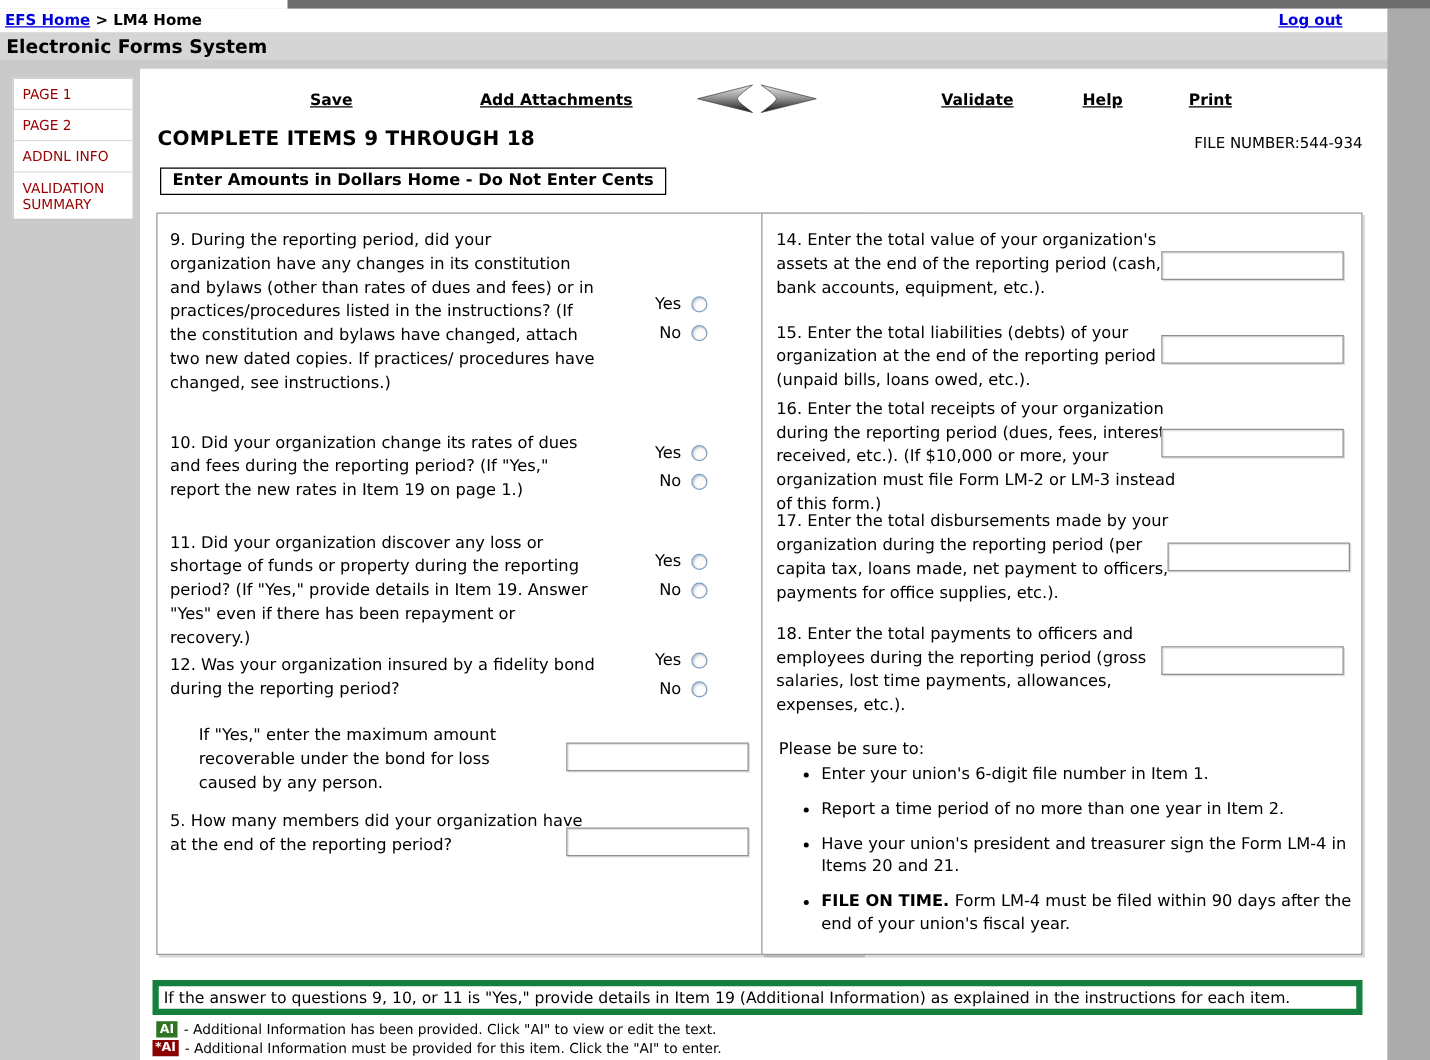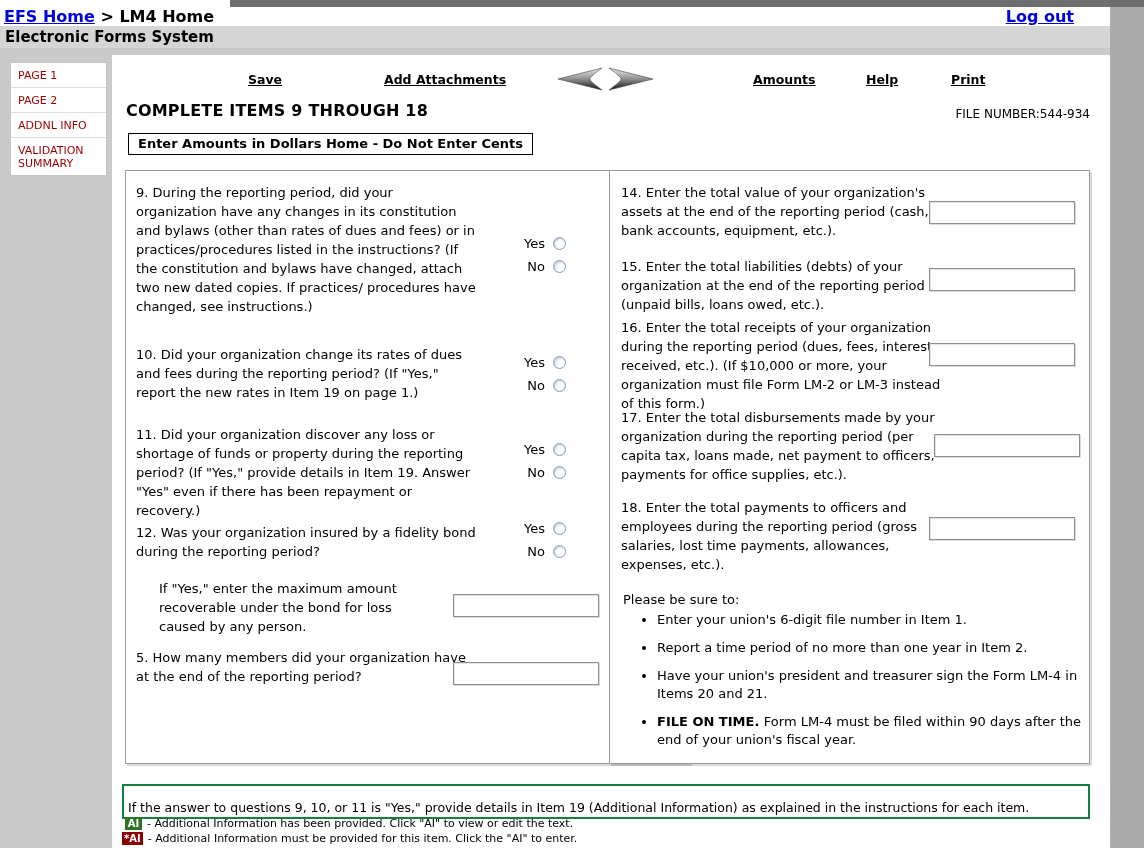--- a/index.html
+++ b/index.html
@@ -8,21 +8,21 @@
     position:relative;
     font-family:"DejaVu Sans","Liberation Sans",sans-serif;
     background:#cacaca;
     overflow:hidden;
     color:#000;
   }
   .abs { position:absolute; }
   
   .top-strip { left:0; top:0; width:1144px; height:7px; background:#fff; }
   .top-strip-dark { left:230px; top:0; width:914px; height:7px; background:#6e6e6e; }
-  .crumb-bar { left:0; top:7px; width:1110px; height:19px; background:#fff; font-size:16px; font-weight:bold; line-height:19px; }
+  .crumb-bar { left:0; top:7px; width:1110px; height:19px; background:#fff; font-size:12px; font-weight:bold; line-height:19px; }
   .crumb { position:absolute; left:4px; top:0; white-space:pre; }
   .crumb a, .logout { color:#0000dd; text-decoration:underline; cursor:pointer; }
   .logout { position:absolute; right:36px; top:0; font-weight:bold; }
   .efs-bar { left:0; top:26px; width:1144px; height:22px; background:#d5d5d5; font-size:15px; font-weight:bold; line-height:22px; padding-left:5px; }
   .right-col { left:1110px; top:7px; width:34px; height:841px; background:#ababab; }
   .left-strip { left:0; top:48px; width:112px; height:800px; background:#cacaca; }
   .main-panel { left:112px; top:55px; width:998px; height:793px; background:#fff; }
 
   
   .sidebar { left:10px; top:62px; width:97px; background:#fff; border:1px solid #c4c4c4; z-index:5; }
@@ -45,21 +45,21 @@
   .yn { position:absolute; width:62px; }
   .yn-row { display:flex; justify-content:flex-end; align-items:center; gap:8px; height:23px; font-size:13px; }
   .radio { width:13px; height:13px; border:1px solid #7f9db9; border-radius:50%; background:#fdfdfd; box-shadow:inset 1px 1px 2px rgba(60,90,130,.35); cursor:pointer; flex:0 0 auto; }
 
   .txt { position:absolute; width:146px; height:23px; border:1px solid #8f8f8f; background:#fff; box-shadow:inset 1px 1px 1px rgba(0,0,0,.12), 1px 1px 0 #dcdcdc; font-size:13px; padding:0 4px; font-family:"DejaVu Sans",sans-serif; }
 
   .checklist-intro { position:absolute; font-size:13px; }
   .checklist { position:absolute; list-style:disc; padding-left:34px; font-size:13px; line-height:18px; }
   .checklist li { margin-bottom:10px; }
 
-  .note-box { border:2px solid #15803d; font-size:12.5px; padding:14px 4px 2px 4px; white-space:nowrap; overflow:hidden; }
+  .note-box { border:5px solid #15803d; font-size:12.5px; padding:1px 4px 2px 4px; white-space:nowrap; overflow:hidden; }
 
   .legend-row { position:absolute; display:flex; align-items:center; gap:5px; font-size:11px; white-space:pre; }
   .badge { display:inline-block; min-width:17px; padding:0 2px; height:13px; line-height:13px; text-align:center; color:#fff; font-size:10px; font-weight:bold; font-family:"DejaVu Sans",sans-serif; }
   .badge-green { background:#2e7423; }
   .badge-red { background:#8b0000; }
 </style>
 </head>
 <body>
 
 <div class="abs top-strip"></div>
@@ -102,21 +102,21 @@
       <defs>
           <linearGradient id="g2" x1="0" y1="0" x2="0" y2="1">
         <stop offset="0" stop-color="#e9e9e9"></stop>
             <stop offset="0.45" stop-color="#9a9a9a"></stop>
             <stop offset="1" stop-color="#141414"></stop>
       </linearGradient>
         </defs>
       <path d="M46,15 L2,4 C10,10 14,13 14,15 C14,17 10,20 2,26 Z" fill="url(#g2)" stroke="#444" stroke-width="0.6"></path>
     </svg>
   </div>
-  <span class="tb-link" style="left:641px; top:17px;">Amounts</span>
+  <span class="tb-link" style="left:641px; top:17px;">Validate</span>
   <span class="tb-link" style="left:754px; top:17px;">Help</span>
   <span class="tb-link" style="left:839px; top:17px;">Print</span>
 
   <div class="abs page-title" style="left:14px; top:46px;">COMPLETE ITEMS 9 THROUGH 18</div>
   <div class="abs file-number" style="left:750px; top:52px; width:228px; text-align:right;"><span>FILE NUMBER:</span><span>544-934</span></div>
   <div class="abs" style="left:16px; top:78px;">
     <span class="banner-box">Enter Amounts in Dollars Home - Do Not Enter Cents</span>
   </div>
 
   <div class="abs qbox" style="left:13px; top:115px; width:565px; height:594px;">

